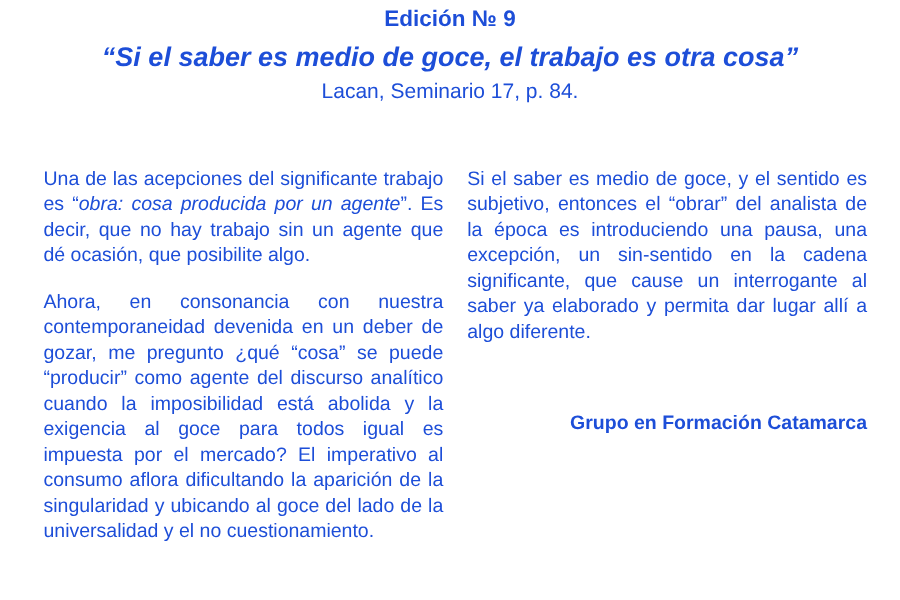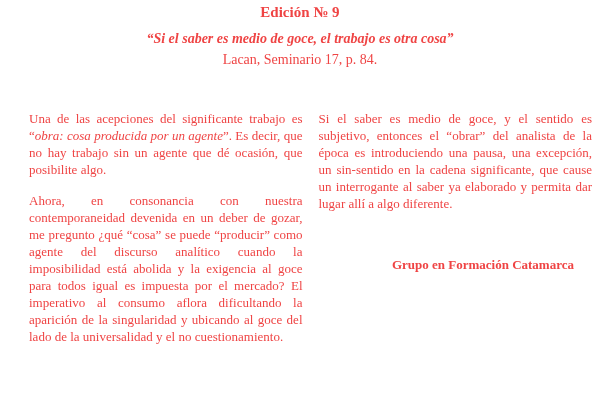--- a/index.html
+++ b/index.html
@@ -6,49 +6,49 @@
     margin: 0;
     padding: 0;
     background: #ffffff;
   }
   .page {
     position: relative;
     width: 600px;
     height: 400px;
     background: #ffffff;
     overflow: hidden;
-    font-family: Liberation Serif, serif;
-    color: #ef4444;
+    font-family: Liberation Sans, sans-serif;
+    color: #1d4ed8;
     -webkit-font-smoothing: antialiased;
   }
   .doc-header {
     text-align: center;
   }
   .edition-title {
     padding-top: 4px;
     font-size: 15px;
     line-height: 17px;
     font-weight: bold;
   }
   .quote-subtitle {
     margin-top: 9px;
-    font-size: 14px;
+    font-size: 18px;
     line-height: 17px;
     font-weight: bold;
     font-style: italic;
   }
   .quote-attribution {
     margin-top: 5px;
     font-size: 14px;
     line-height: 16px;
   }
   .columns {
     display: flex;
     gap: 16px;
-    padding: 0 8px 0 29px;
+    padding: 0 22px 0 29px;
     margin-top: 42px;
     justify-content: space-between;
   }
   .col {
     flex: 1 1 0;
     min-width: 0;
     font-size: 13px;
     line-height: 17px;
     text-align: justify;
   }
@@ -61,21 +61,21 @@
   .signature {
     margin-top: 44px;
     text-align: right;
     font-weight: bold;
   }
   .signature .sig-name {
     margin: 0 0 6px 0;
     white-space: pre-wrap;
   }
   .signature .sig-group {
-    margin: 18px;
+    margin: 0;
   }
 </style>
 </head>
 <body>
 
 <div class="page">
 
   <header class="doc-header">
     <div class="edition-title">Edición № 9</div>
     <div class="quote-subtitle">“Si el saber es medio de goce, el trabajo es otra cosa”</div>

